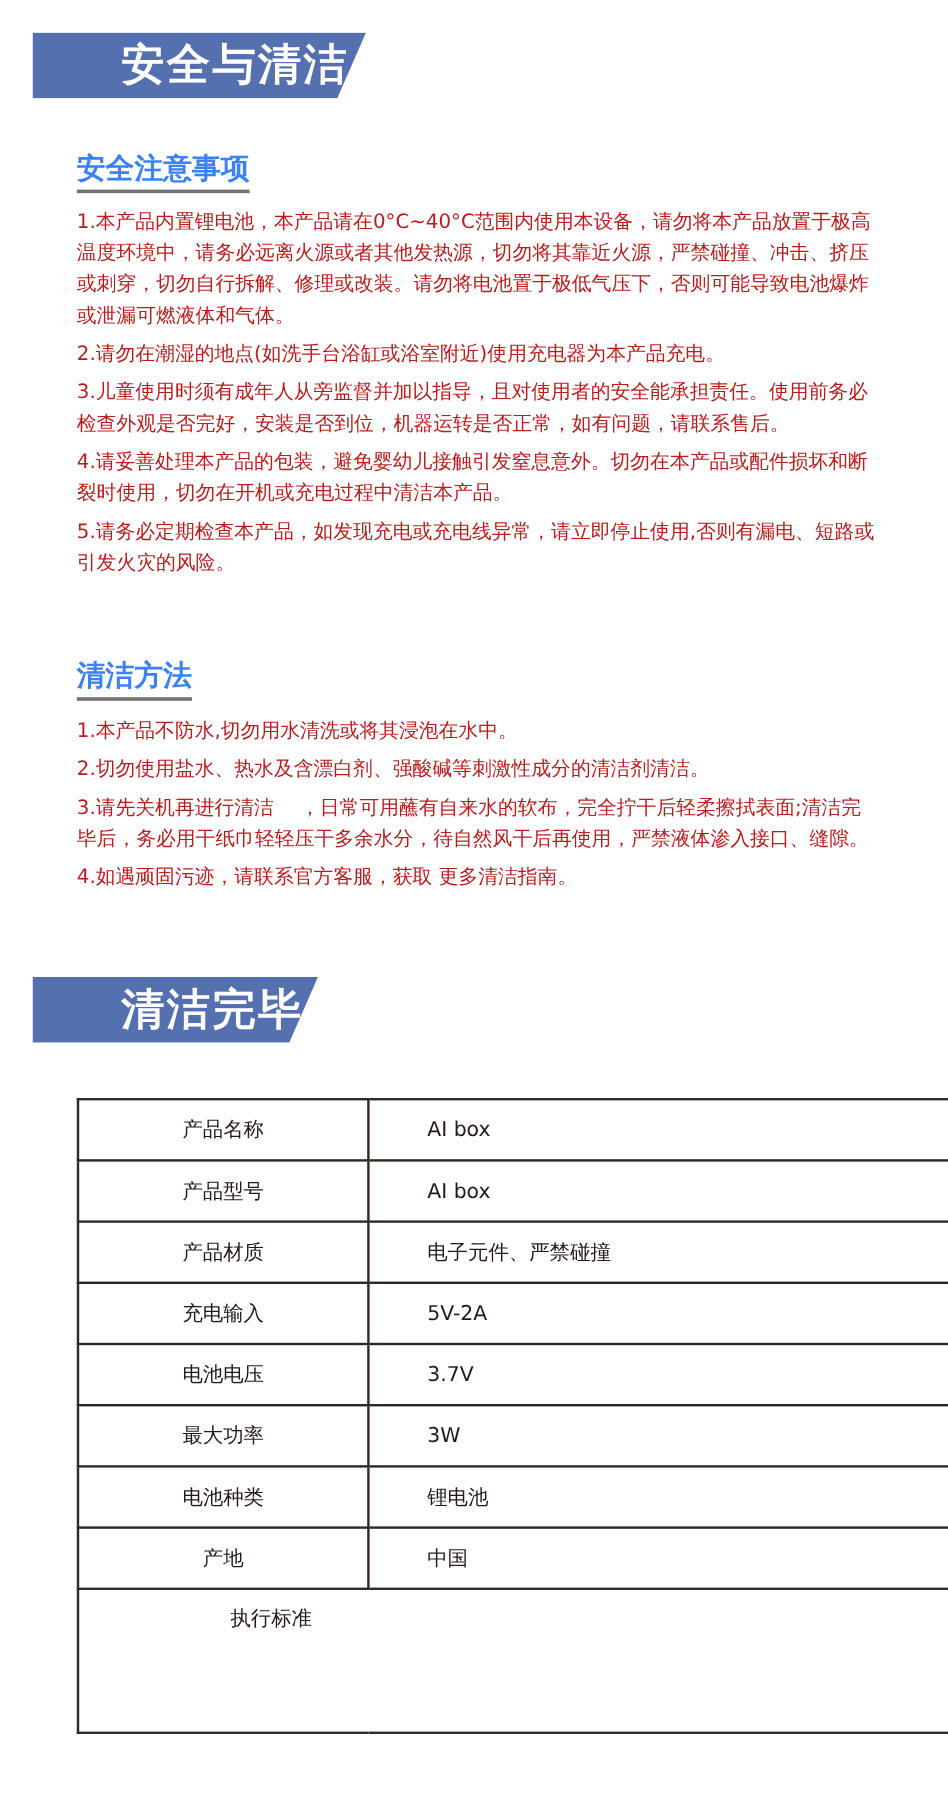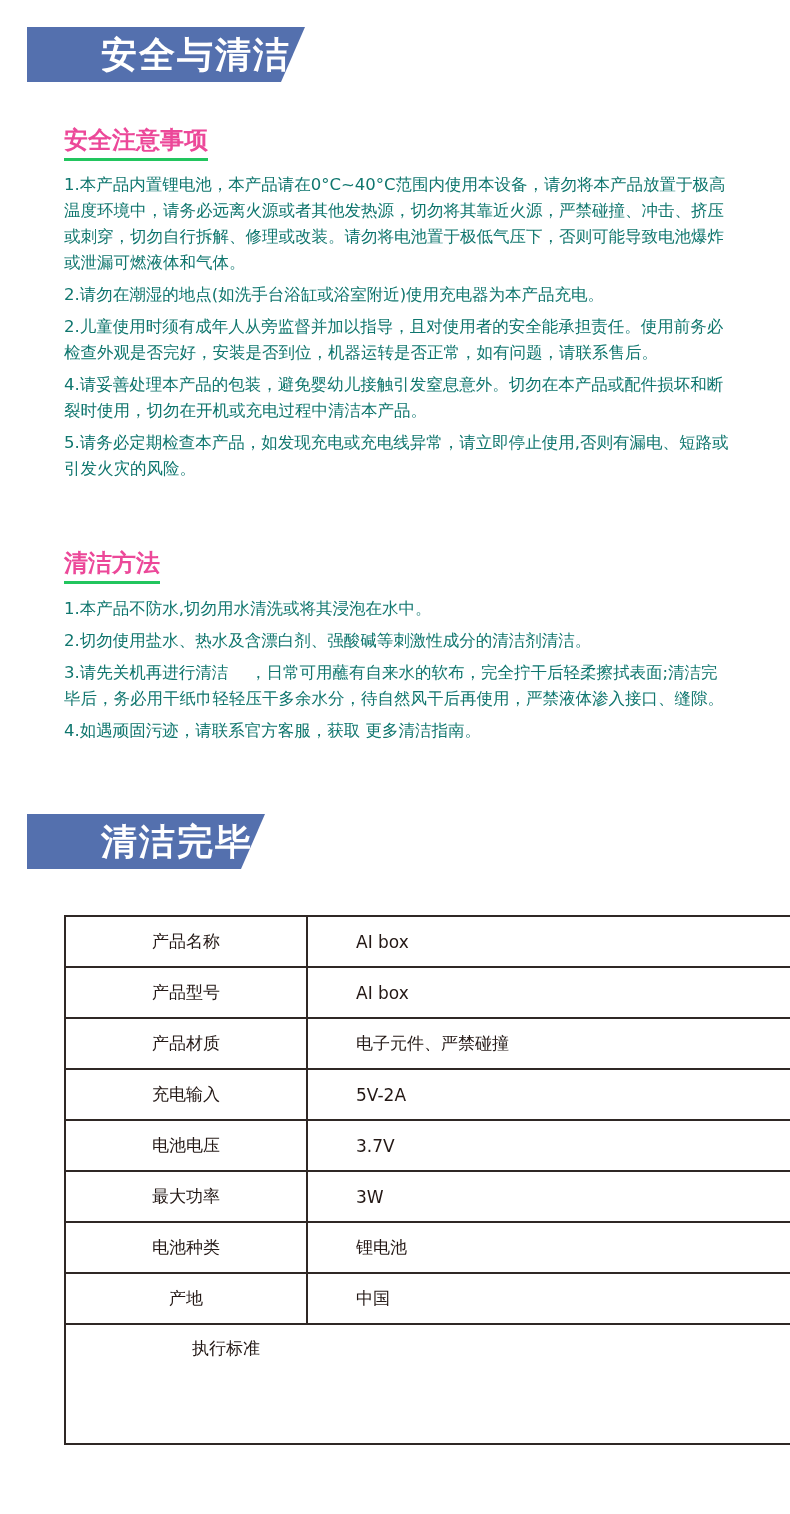--- a/index.html
+++ b/index.html
@@ -2,43 +2,43 @@
 <html><head>
 <meta charset="utf-8">
 <style>
   html, body { margin: 0; padding: 0; background: #ffffff; }
   body { width: 790px; height: 1514px; position: relative; overflow: hidden;
          font-family: "DejaVu Sans", "Liberation Sans", sans-serif; color: #231815; }
   .banner { position: absolute; left: 27px; height: 55px; background: #5470ae;
             clip-path: polygon(0 0, 100% 0, calc(100% - 24px) 100%, 0 100%); }
   .banner-title { position: absolute; left: 38px; top: 0; height: 55px; line-height: 55px;
                   color: #ffffff; font-size: 36px; font-weight: bold; letter-spacing: 2px; white-space: nowrap; margin-left: 36px; }
-  .sub-heading { position: absolute; left: 64px; font-size: 24px; font-weight: bold; color: #ec4899;
-                 padding-bottom: 3px; border-bottom: 3px solid #22c55e; line-height: 30px; }
-  .para-list { position: absolute; left: 64px; width: 670px; font-size: 16.5px; line-height: 26px; color: #0f766e; }
+  .sub-heading { position: absolute; left: 64px; font-size: 24px; font-weight: bold; color: #3b82f6;
+                 padding-bottom: 3px; border-bottom: 3px solid #737373; line-height: 30px; }
+  .para-list { position: absolute; left: 64px; width: 670px; font-size: 16.5px; line-height: 26px; color: #b91c1c; }
   .para { margin: 0 0 6px 0; }
   .spec-table { position: absolute; left: 64px; top: 915px; width: 761px; border-collapse: collapse;
                 border: 2px solid #0c4a6e; font-size: 17px; color: #231815; }
   .spec-table td { border: 2px solid #2f2825; height: 49px; padding: 0; vertical-align: middle; }
   .spec-table td.label { width: 240px; text-align: center; }
   .spec-table td.value { padding-left: 48px; }
   .spec-table tr.tall td { height: 106px; vertical-align: top; padding-top: 12px; padding-left: 40px; }
 </style>
 </head>
 <body>
 
 <div class="banner" style="top:27px; width:278px;">
   <span class="banner-title">安全与清洁</span>
 </div>
 
 <div class="sub-heading" style="top:125px;">安全注意事项</div>
 <div class="para-list" style="top:172px;">
   <p class="para">1.本产品内置锂电池，本产品请在0°C~40°C范围内使用本设备，请勿将本产品放置于极高温度环境中，请务必远离火源或者其他发热源，切勿将其靠近火源，严禁碰撞、冲击、挤压或刺穿，切勿自行拆解、修理或改装。请勿将电池置于极低气压下，否则可能导致电池爆炸或泄漏可燃液体和气体。</p>
   <p class="para">2.请勿在潮湿的地点(如洗手台浴缸或浴室附近)使用充电器为本产品充电。</p>
-  <p class="para">2.儿童使用时须有成年人从旁监督并加以指导，且对使用者的安全能承担责任。使用前务必检查外观是否完好，安装是否到位，机器运转是否正常，如有问题，请联系售后。</p>
+  <p class="para">3.儿童使用时须有成年人从旁监督并加以指导，且对使用者的安全能承担责任。使用前务必检查外观是否完好，安装是否到位，机器运转是否正常，如有问题，请联系售后。</p>
   <p class="para">4.请妥善处理本产品的包装，避免婴幼儿接触引发窒息意外。切勿在本产品或配件损坏和断裂时使用，切勿在开机或充电过程中清洁本产品。</p>
   <p class="para">5.请务必定期检查本产品，如发现充电或充电线异常，请立即停止使用,否则有漏电、短路或引发火灾的风险。</p>
 </div>
 
 <div class="sub-heading" style="top:548px;">清洁方法</div>
 <div class="para-list" style="top:596px;">
   <p class="para">1.本产品不防水,切勿用水清洗或将其浸泡在水中。</p>
   <p class="para">2.切勿使用盐水、热水及含漂白剂、强酸碱等刺激性成分的清洁剂清洁。</p>
   <p class="para">3.请先关机再进行清洁　 ，日常可用蘸有自来水的软布，完全拧干后轻柔擦拭表面;清洁完毕后，务必用干纸巾轻轻压干多余水分，待自然风干后再使用，严禁液体渗入接口、缝隙。</p>
   <p class="para">4.如遇顽固污迹，请联系官方客服，获取 更多清洁指南。</p>

